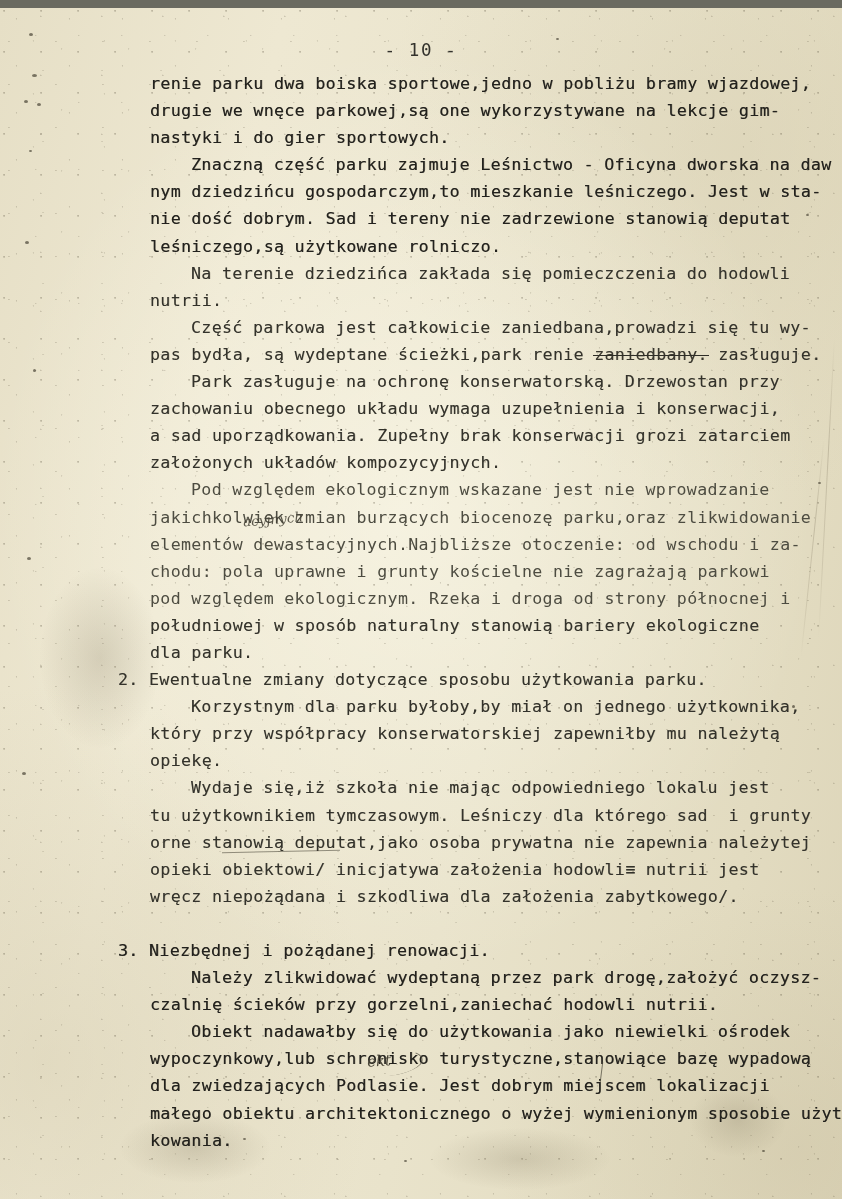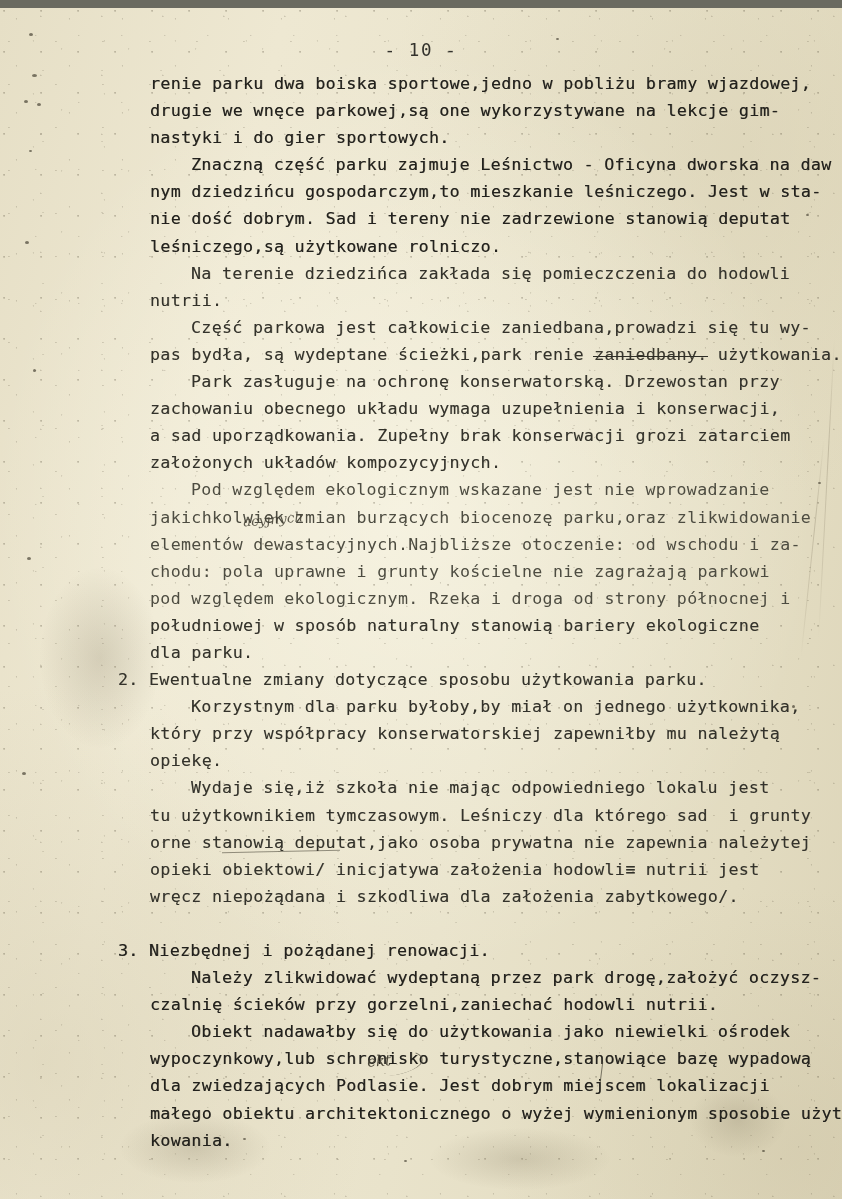--- a/index.html
+++ b/index.html
@@ -104,21 +104,20 @@
   .ink-dark  { color: #22211d; text-shadow: 0.4px 0.3px 0 rgba(40,37,28,0.55); }
   .ink-mid   { color: #33322b; }
   .ink-light { color: #4d4c41; text-shadow: none; }
 
   .indent { padding-left: 41px; }
   .numbered { margin-left: -32px; }
 
   .strike {
     position: relative;
     color: #3a382f;
-    font-family: Liberation Mono, monospace;
   }
   .strike::after {
     content: "";
     position: absolute;
     left: -1px;
     right: -1px;
     top: 52%;
     height: 1.6px;
     background: #2e2d26;
   }
@@ -225,21 +224,21 @@
       <div class="ln ink-dark">drugie we wnęce parkowej,są one wykorzystywane na lekcje gim-</div>
       <div class="ln ink-dark">nastyki i do gier sportowych.</div>
       <div class="ln ink-dark indent">Znaczną część parku zajmuje Leśnictwo - Oficyna dworska na daw</div>
       <div class="ln ink-dark">nym dziedzińcu gospodarczym,to mieszkanie leśniczego. Jest w sta-</div>
       <div class="ln ink-dark">nie dość dobrym. Sad i tereny nie zadrzewione stanowią deputat</div>
       <div class="ln ink-dark">leśniczego,są użytkowane rolniczo.</div>
       <div class="ln ink-mid indent">Na terenie dziedzińca zakłada się pomieczczenia do hodowli</div>
       <div class="ln ink-mid">nutrii.</div>
       <div class="ln ink-mid indent">Część parkowa jest całkowicie zaniedbana,prowadzi się tu wy-</div>
 
-      <div class="ln ink-mid"><span>pas bydła, są wydeptane ścieżki,park renie </span><span class="strike">zaniedbany.</span><span> użytkowania.</span></div>
+      <div class="ln ink-mid"><span>pas bydła, są wydeptane ścieżki,park renie </span><span class="strike">zaniedbany.</span><span> zasługuje.</span></div>
 
       <div class="ln ink-mid indent">Park zasługuje na ochronę konserwatorską. Drzewostan przy</div>
       <div class="ln ink-mid">zachowaniu obecnego układu wymaga uzupełnienia i konserwacji,</div>
       <div class="ln ink-mid">a sad uporządkowania. Zupełny brak konserwacji grozi zatarciem</div>
       <div class="ln ink-mid">założonych układów kompozycyjnych.</div>
       <div class="ln ink-light indent">Pod względem ekologicznym wskazane jest nie wprowadzanie</div>
       <div class="ln ink-light">jakichkolwiek zmian burzących biocenozę parku,oraz zlikwidowanie</div>
       <div class="ln ink-light">elementów dewastacyjnych.Najbliższe otoczenie: od wschodu i za-</div>
       <div class="ln ink-light">chodu: pola uprawne i grunty kościelne nie zagrażają parkowi</div>
       <div class="ln ink-light">pod względem ekologicznym. Rzeka i droga od strony północnej i</div>

